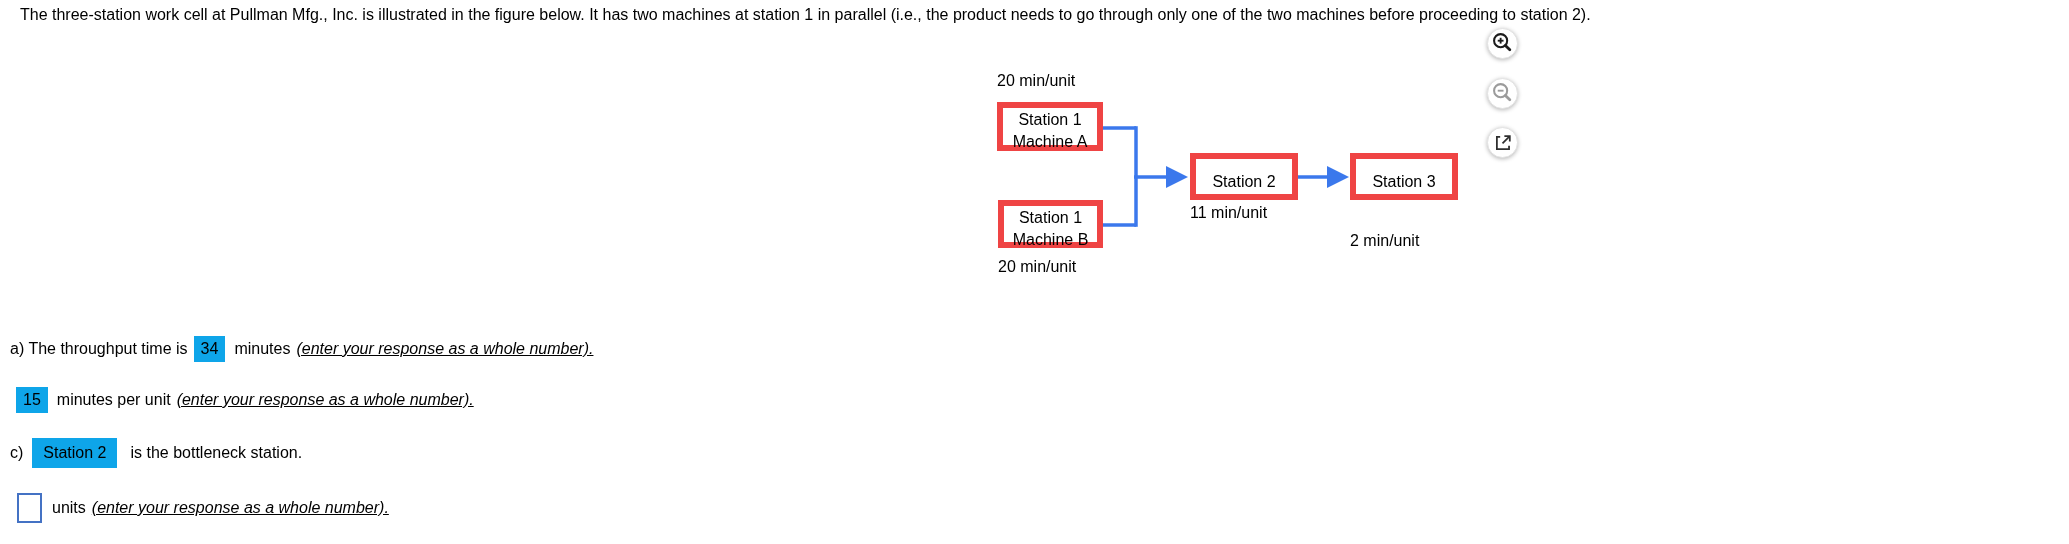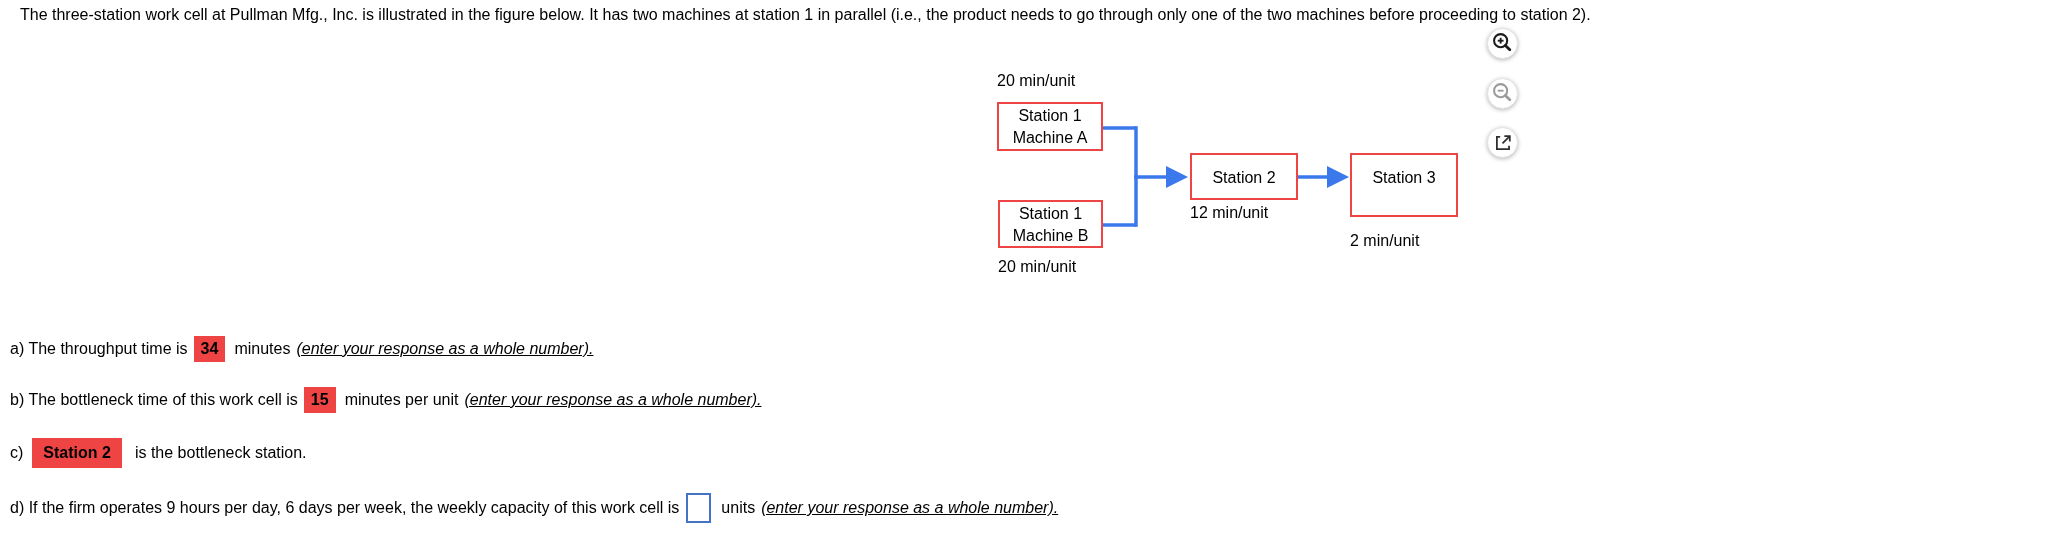--- a/index.html
+++ b/index.html
@@ -9,28 +9,28 @@
     font-family:"Liberation Sans", sans-serif;font-size:16px;
   }
   .intro{
     position:absolute;left:20px;top:5px;width:2000px;
     line-height:20px;white-space:nowrap;
   }
   
   .diagram{position:absolute;left:995px;top:55px;width:480px;height:235px;}
   .connector{position:absolute;left:0;top:0;width:480px;height:235px;}
   .dbox{
-    position:absolute;box-sizing:border-box;border:2px solid #ef4444;background:#fff;
+    position:absolute;box-sizing:border-box;border:6px solid #ef4444;background:#fff;
     text-align:center;line-height:22px;padding-top:1px;
   }
   .dbox span{display:block;}
   .box-1a{left:2px;top:47px;width:106px;height:49px;}
   .box-1b{left:3px;top:145px;width:105px;height:48px;}
   .box-2{left:195px;top:98px;width:108px;height:47px;line-height:43px;}
-  .box-3{left:355px;top:98px;width:108px;height:64px;line-height:43px;}
+  .box-3{left:355px;top:98px;width:108px;height:47px;line-height:43px;}
   .dlabel{position:absolute;height:18px;line-height:18px;text-align:left;}
   .lbl-1a{left:2px;top:17px;width:106px;}
   .lbl-1b{left:3px;top:203px;width:105px;}
   .lbl-2{left:195px;top:149px;width:108px;}
   .lbl-3{left:355px;top:149px;width:108px;margin-top:28px;}
   
   .icon-btn{
     position:absolute;left:1487px;width:31px;height:31px;border-radius:50%;
     background:#fff;border:1px solid #e3e3e3;
     box-shadow:0 1px 4px rgba(0,0,0,0.28);
@@ -43,21 +43,21 @@
   
   .q{
     position:absolute;left:10px;display:flex;align-items:center;
     height:34px;white-space:nowrap;
   }
   .q-a{top:332px;}
   .q-b{top:383px;}
   .q-c{top:436px;}
   .q-d{top:491px;}
   .ans{
-    background:#ef4444;padding:4px 7px;margin:0 9px 0 6px;font-weight:bold;
+    background:#0ea5e9;padding:4px 7px;margin:0 9px 0 6px;
   }
   .ans-wide{padding:6px 11px;margin:0 13px 0 9px;}
   .note{font-style:italic;margin-left:6px;text-decoration:underline;}
   .d-input{
     box-sizing:border-box;width:25px;height:30px;
     border:2px solid #4472c4;background:#fff;margin:0 10px 0 7px;padding:0;
     font-family:"Liberation Sans", sans-serif;font-size:16px;text-align:center;
   }
 </style>
 </head>
@@ -92,21 +92,21 @@
   <div class="dbox box-1b">
     <span>Station 1</span>
     <span>Machine B</span>
   </div>
 
   <div class="dlabel lbl-1b">20 min/unit</div>
 
   <div class="dbox box-2">
     <span>Station 2</span>
   </div>
-  <div class="dlabel lbl-2">12 min/unit</div>
+  <div class="dlabel lbl-2">11 min/unit</div>
 
   <div class="dbox box-3">
     <span>Station 3</span>
   </div>
   <div class="dlabel lbl-3">2 min/unit</div>
 </div>
 
 <button class="icon-btn btn-zoom-in">
   <svg width="31" height="31" viewBox="0 0 31 31" xmlns="http://www.w3.org/2000/svg">
     <circle cx="13.5" cy="12.5" r="7" fill="none" stroke="#1c1c1c" stroke-width="2.2"></circle>
@@ -133,30 +133,28 @@
 </button>
 
 <div class="q q-a">
   <span>a) The throughput time is</span>
   <span class="ans">34</span>
   <span>minutes</span>
   <span class="note">(enter your response as a whole number).</span>
 </div>
 
 <div class="q q-b">
-  <span>b) The bottleneck time of this work cell is</span>
   <span class="ans">15</span>
   <span>minutes per unit</span>
   <span class="note">(enter your response as a whole number).</span>
 </div>
 
 <div class="q q-c">
   <span>c)</span>
   <span class="ans ans-wide">Station 2</span>
   <span>is the bottleneck station.</span>
 </div>
 
 <div class="q q-d">
-  <span>d) If the firm operates 9 hours per day, 6 days per week, the weekly capacity of this work cell is</span>
   <input class="d-input" type="text" value="" style="">
   <span>units</span>
   <span class="note">(enter your response as a whole number).</span>
 </div>
 
 </body></html>

